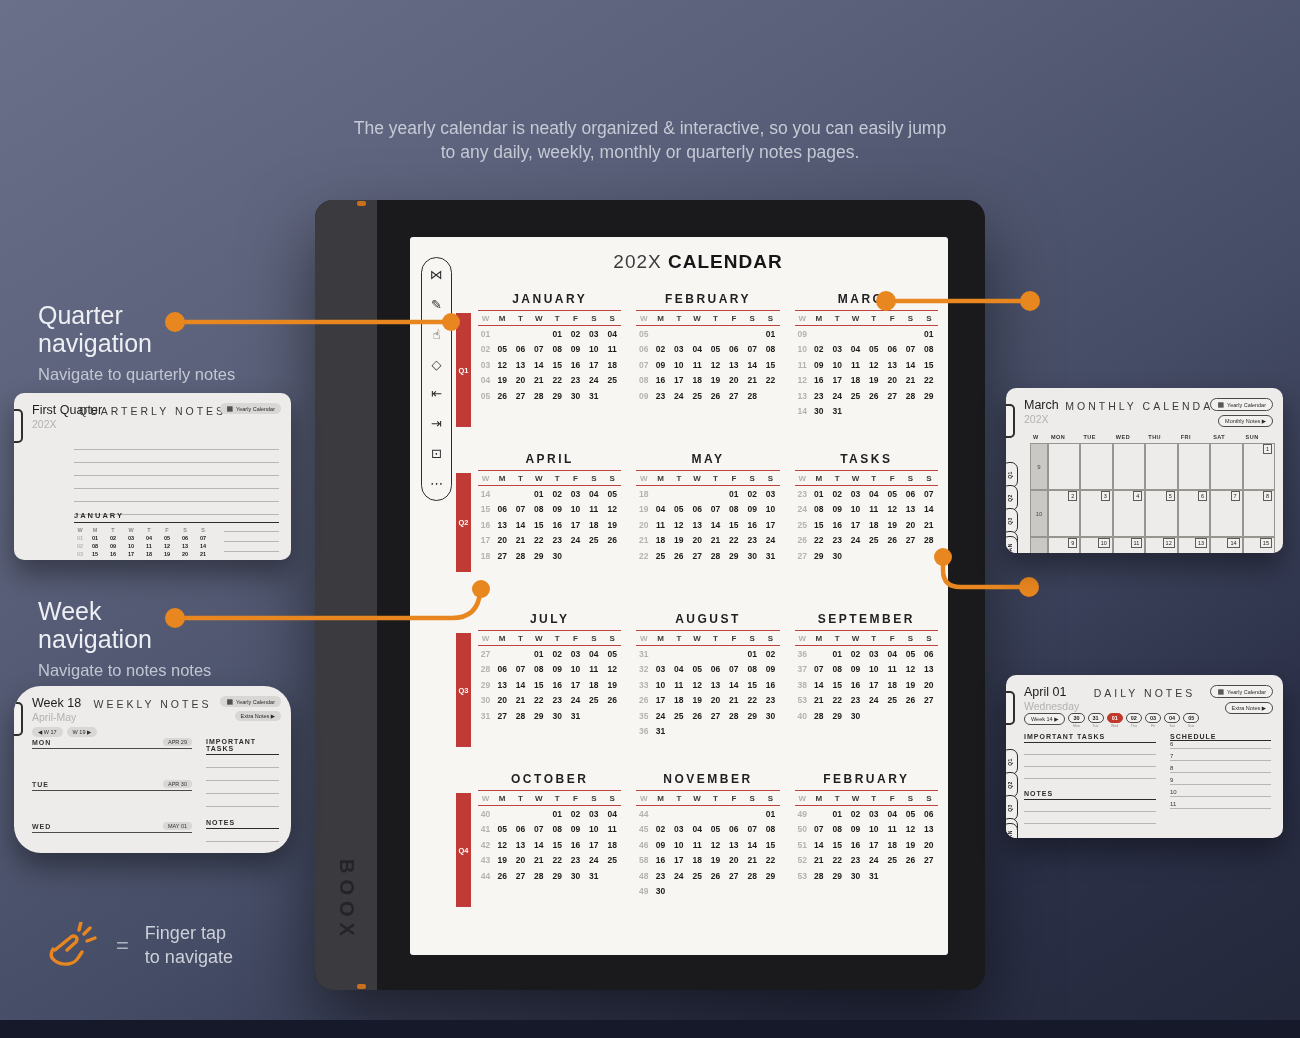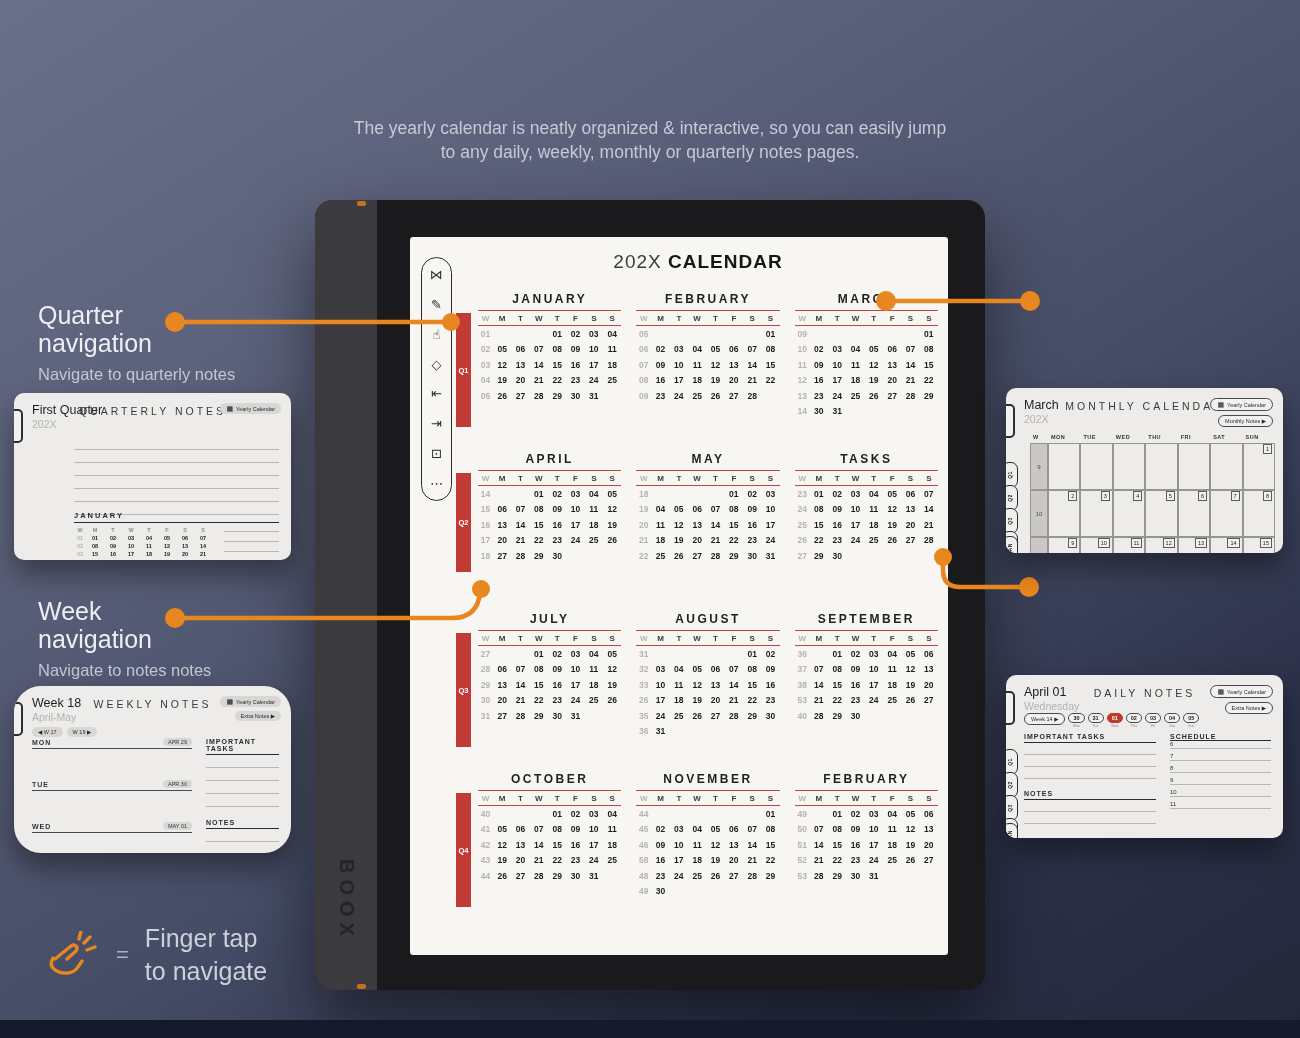--- a/index.html
+++ b/index.html
@@ -118,21 +118,21 @@
   .dn-left .rule-dark{margin:2px 0 11px;}
   .dn-left .line{margin-bottom:11px;}
   .dn-right{position:absolute;left:164px;right:12px;top:58px;}
   .sch-row{margin-bottom:3px;}
   .sch-row .hr{font-size:6px;color:#333;}
   .sch-row .line{margin-top:1px;margin-bottom:4px;}
 
   
   .legend{position:absolute;left:44px;top:922px;display:flex;align-items:center;gap:16px;}
   .legend .eq{font-size:22px;color:#aeb3c2;}
-  .legend .txt{font-size:25px;color:#ccd0da;line-height:1.32;}
+  .legend .txt{font-size:18px;color:#ccd0da;line-height:1.32;}
 </style>
 </head>
 <body>
 
 <div class="canvas">
 
   <div class="page-subtitle"><span class="inner">The yearly calendar is neatly organized &amp; interactive, so you can easily jump to any daily, weekly, monthly or quarterly notes pages.</span></div>
 
   <div class="ann ann-quarter">
     <div class="ttl">Quarter navigation</div>

